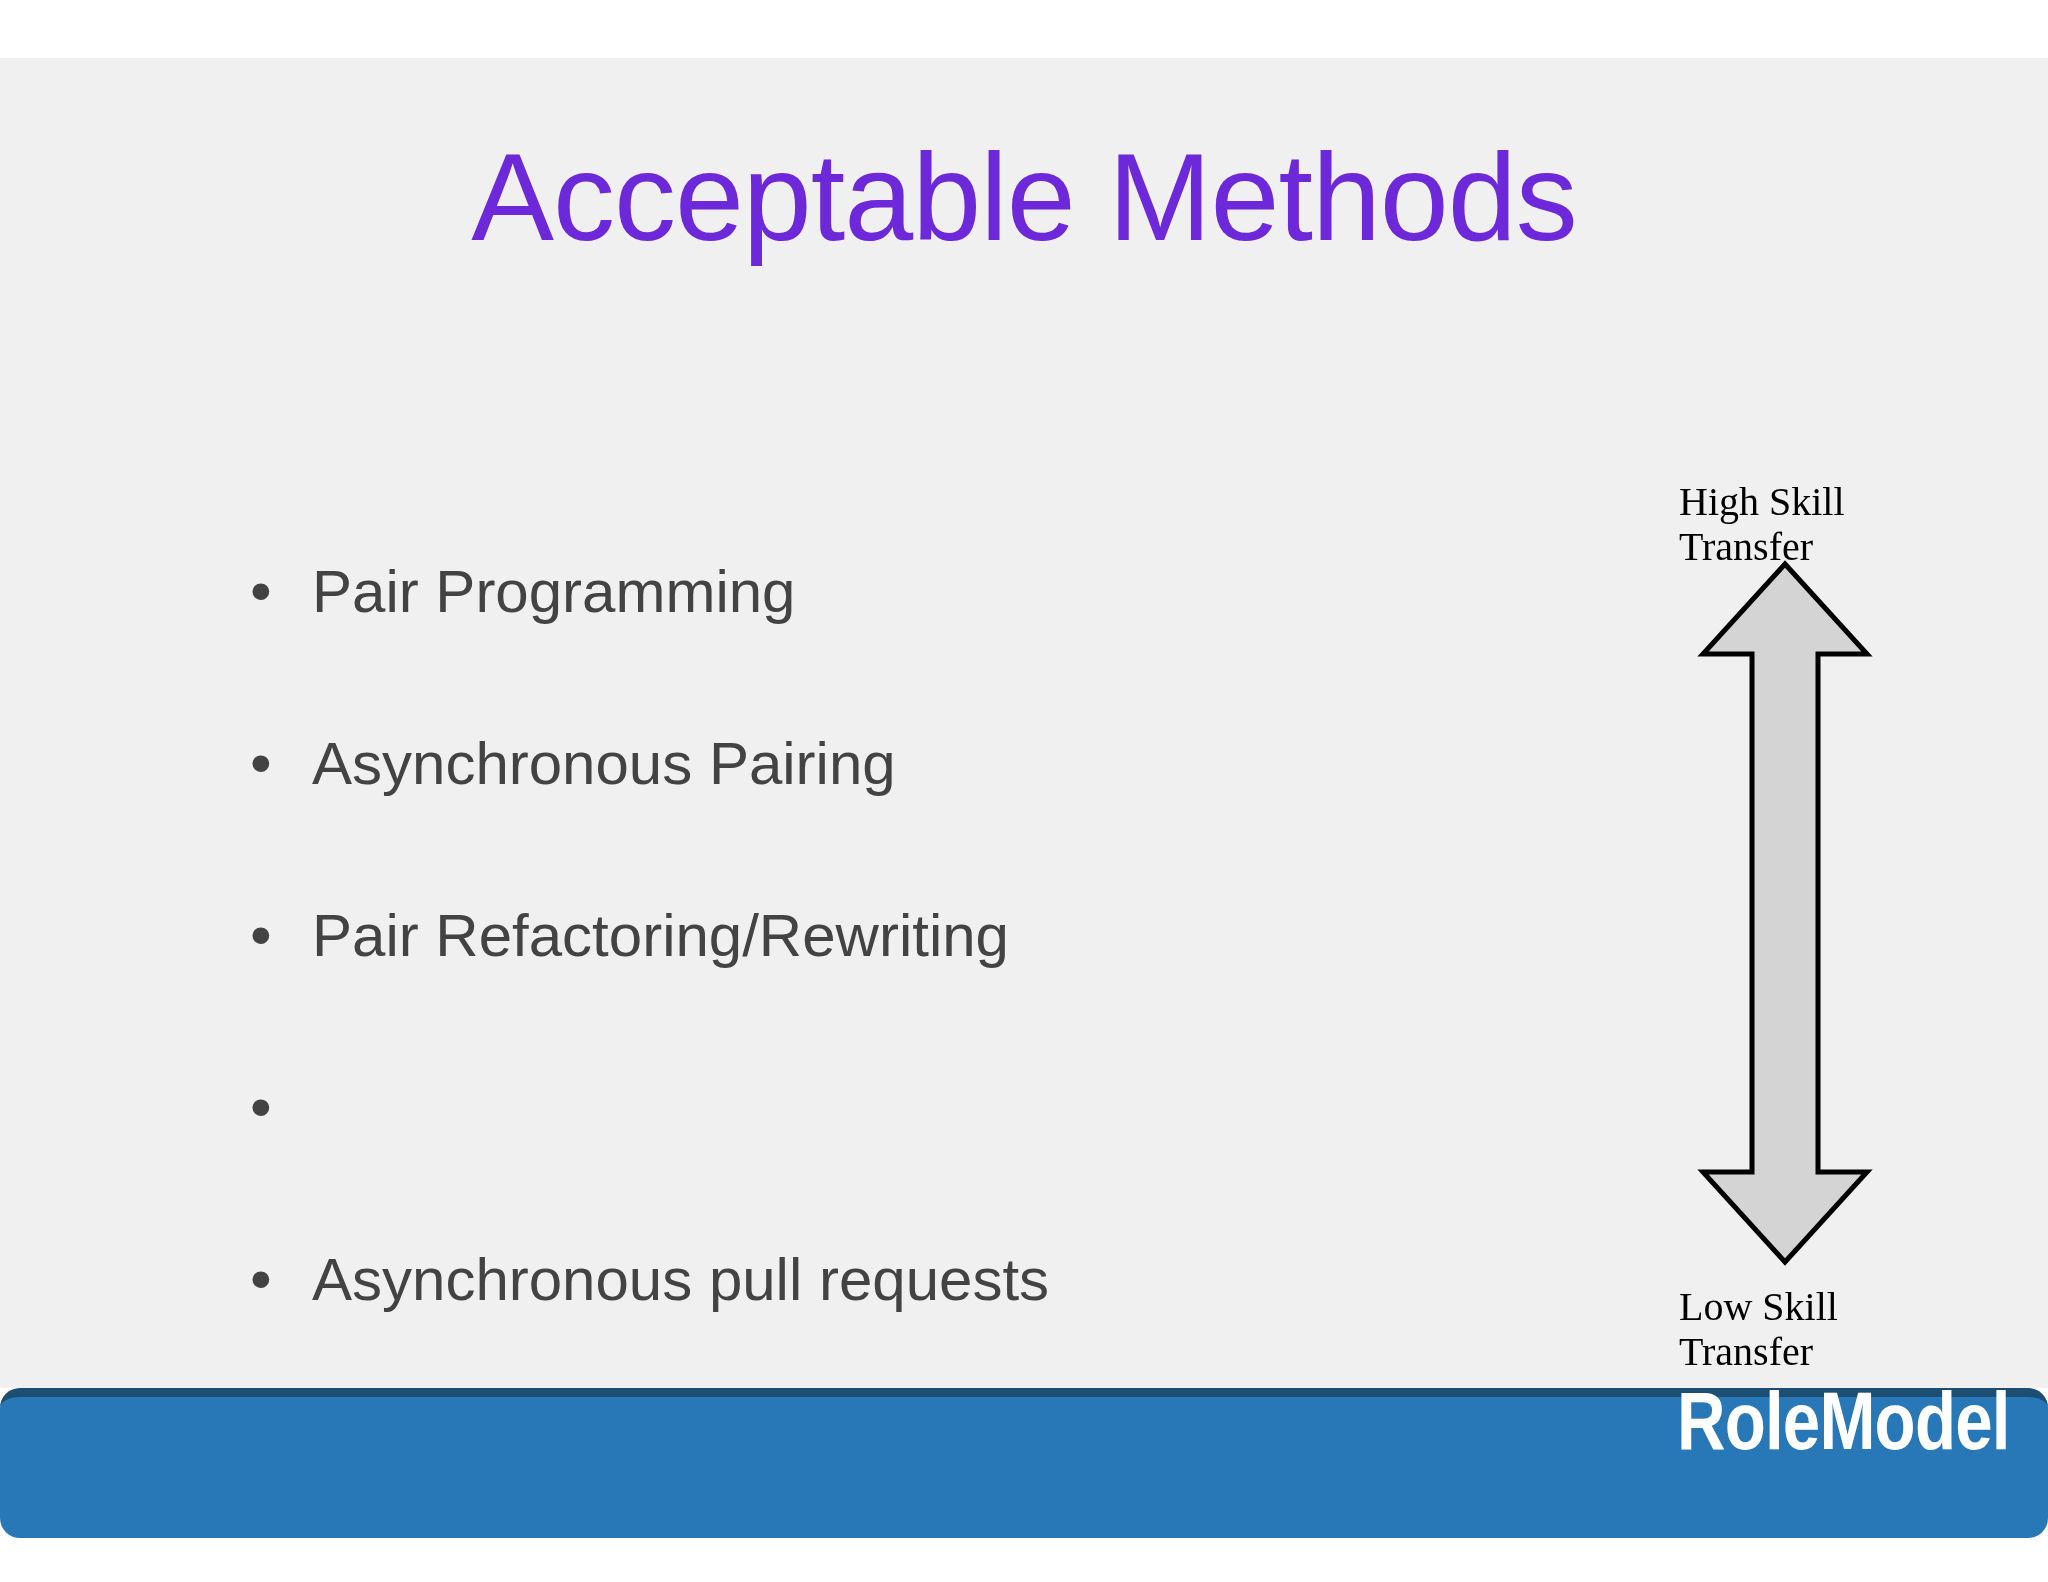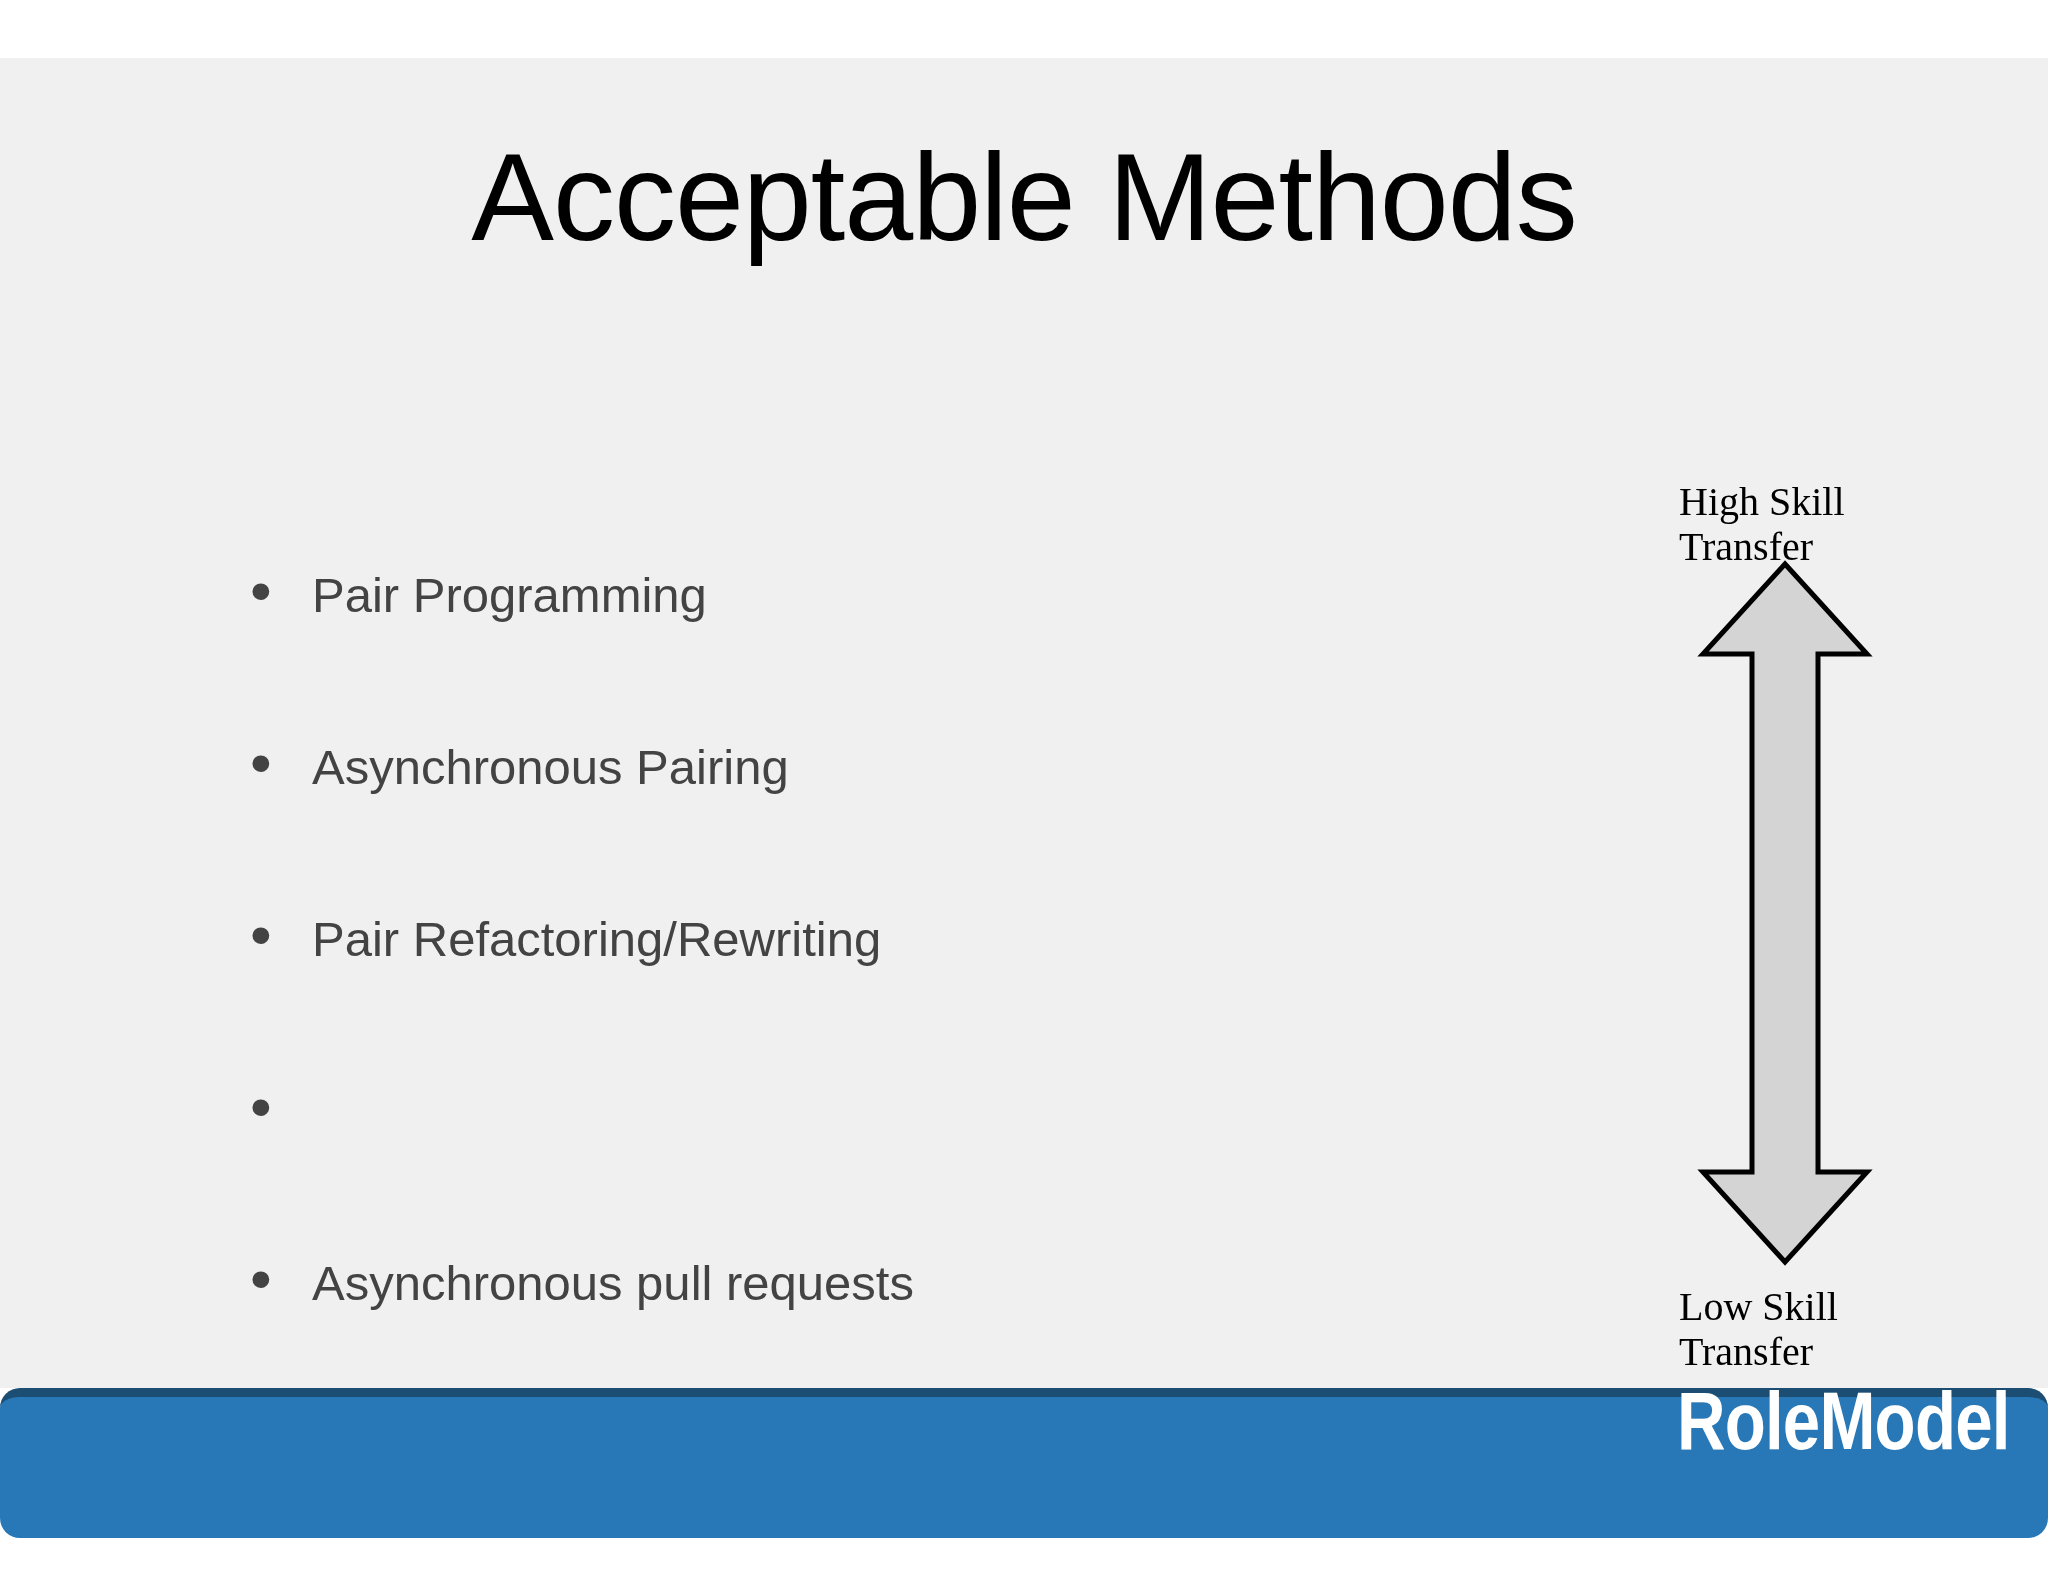--- a/index.html
+++ b/index.html
@@ -27,21 +27,21 @@
 
   
   #title {
     position: absolute;
     left: 0;
     top: 132px;
     width: 2048px;
     text-align: center;
     font-size: 124px;
     line-height: 1.05;
-    color: #000000;
+    color: #6d28d9;
     font-weight: 400;
     letter-spacing: -1px;
     font-family: "Liberation Sans", sans-serif;
   }
 
   
   #bullets {
     position: absolute;
     left: 250px;
     top: 560px;
@@ -55,21 +55,21 @@
   .bullet-dot {
     flex: 0 0 auto;
     width: 62px;
     font-size: 62px;
     line-height: 1;
     color: #434343;
     text-align: left;
   }
   .bullet-text {
     flex: 1 1 auto;
-    font-size: 49px;
+    font-size: 60px;
     line-height: 1;
     color: #434343;
     white-space: nowrap;
     font-family: "Liberation Sans", sans-serif;
   }
 
   
   #arrow-diagram {
     position: absolute;
     left: 1430px;

